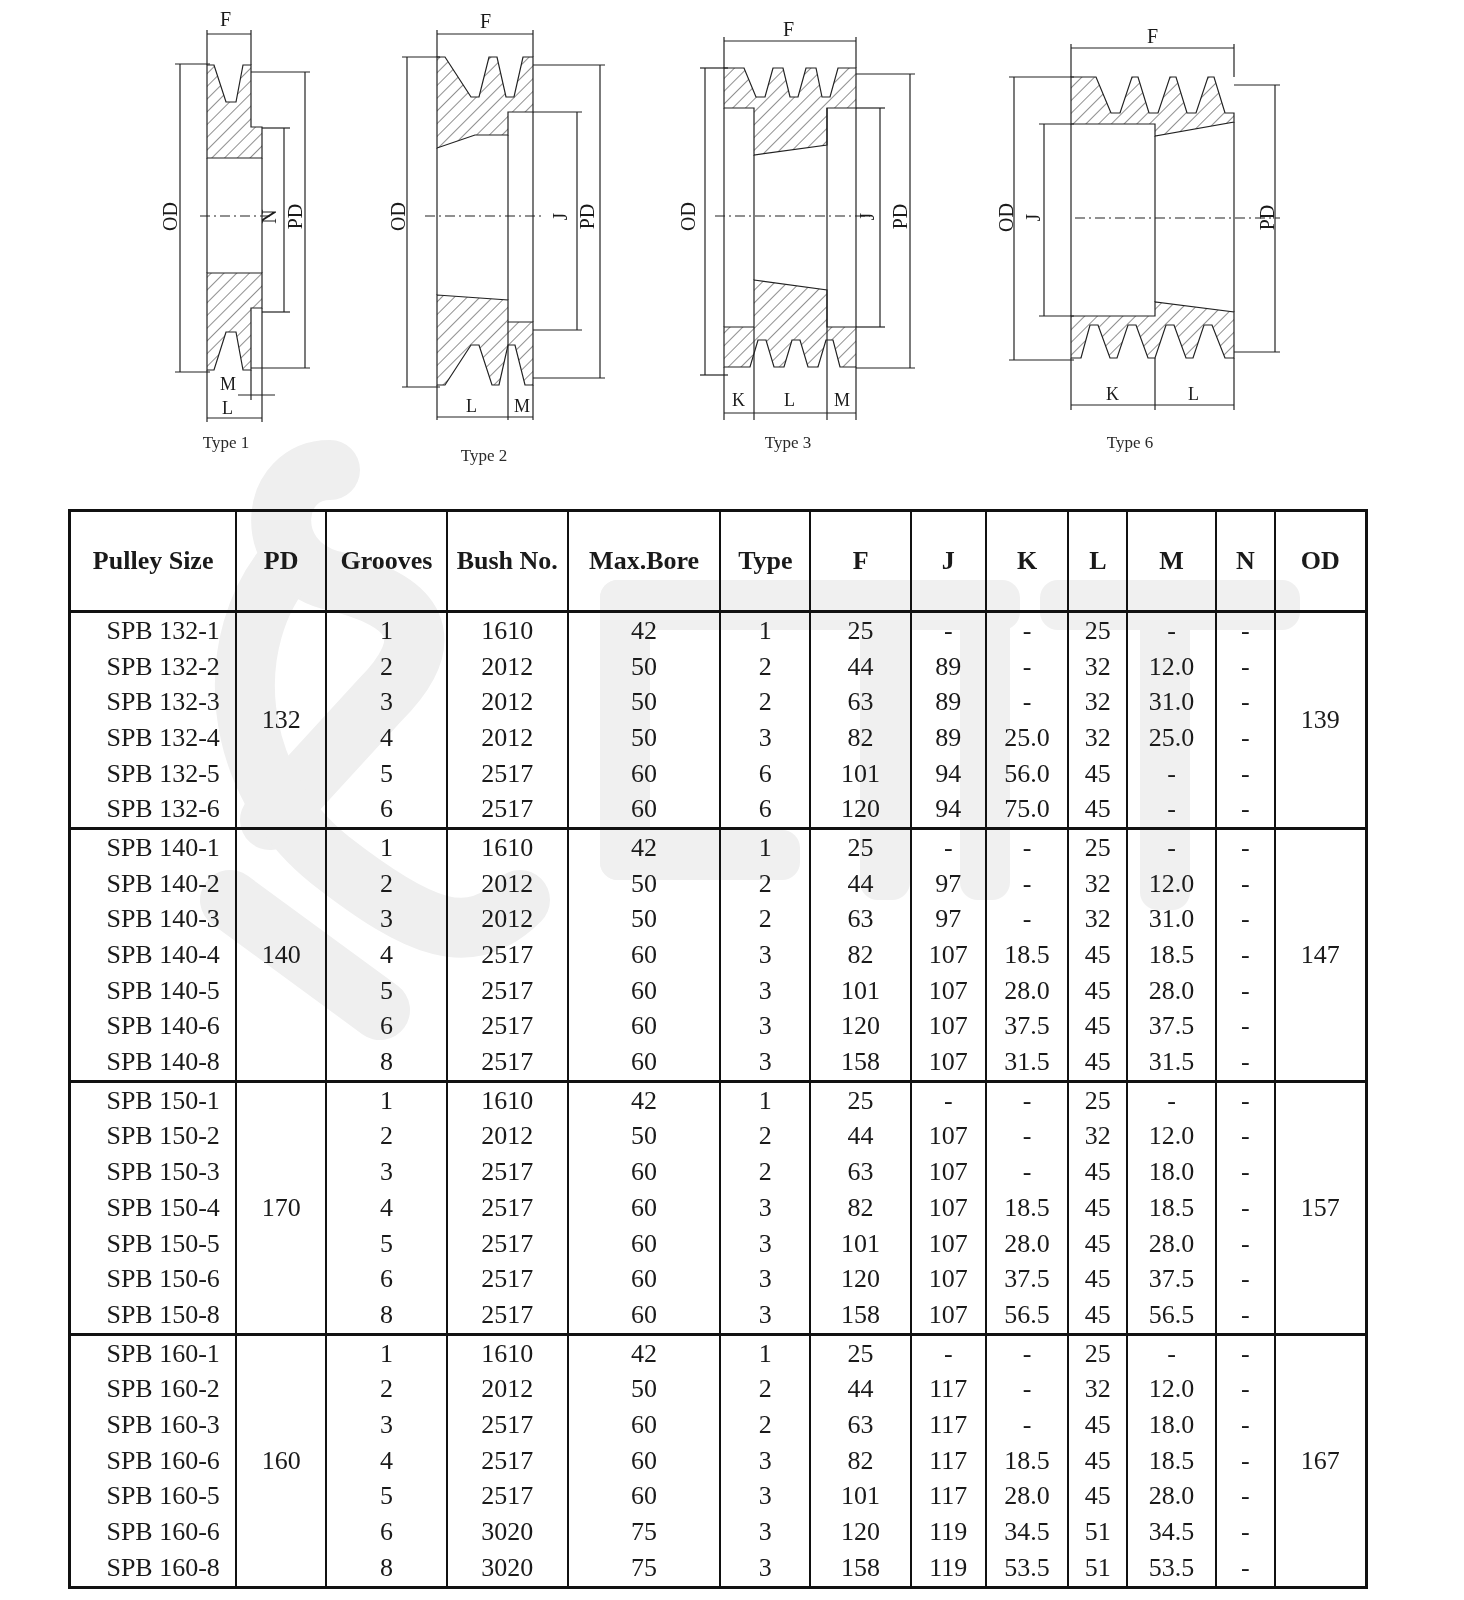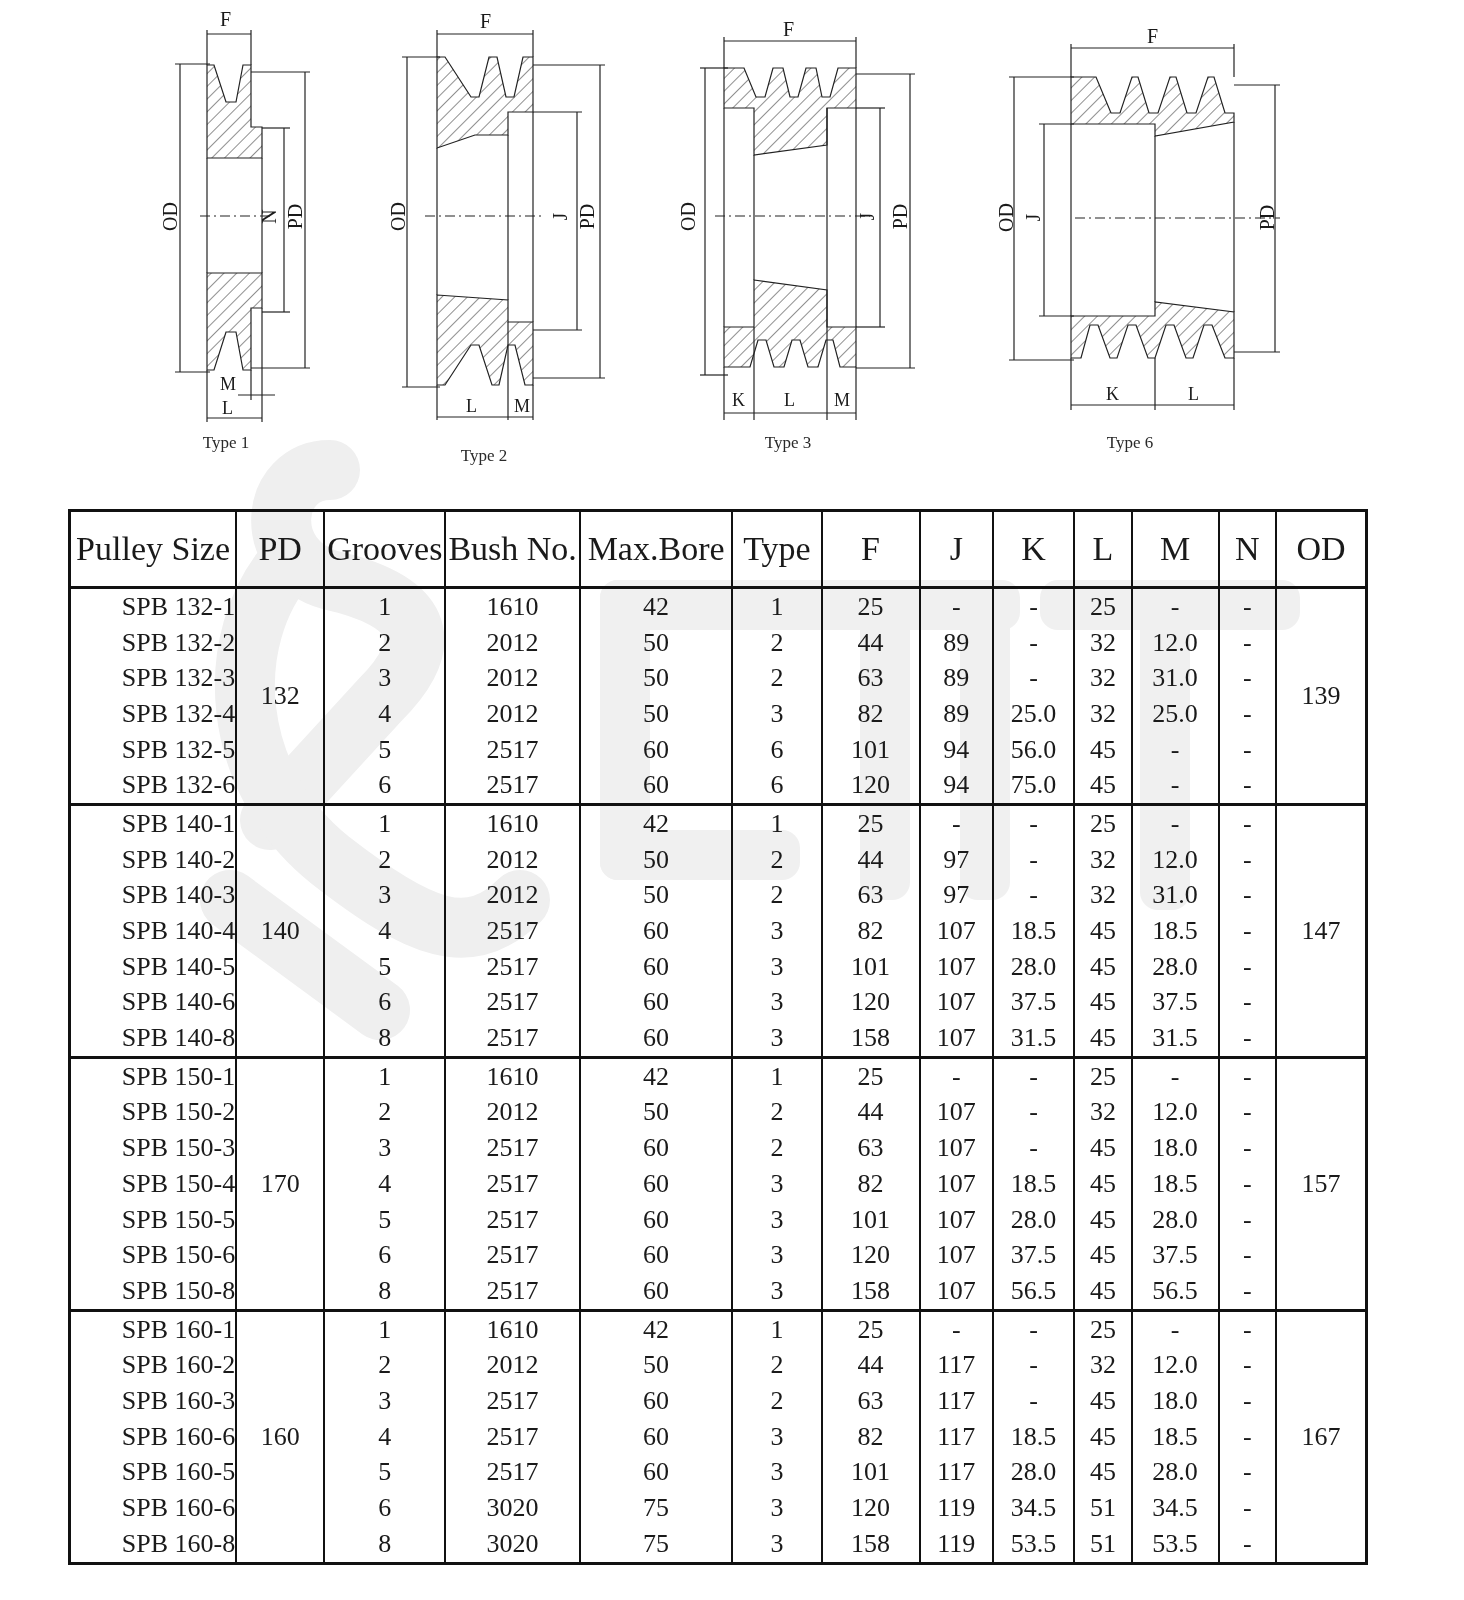--- a/index.html
+++ b/index.html
@@ -10,25 +10,25 @@
     .watermark { position: absolute; left: 0; top: 0; width: 1464px; height: 1600px; pointer-events: none; z-index: 0; }
 
     
     .diagram { position: absolute; z-index: 1; }
     .diagram svg { display: block; overflow: visible; }
     .diagram-caption { position: absolute; font-size: 17px; color: #2a2a2a; white-space: nowrap; transform: translateX(-50%); }
 
     
     .spec-table { position: absolute; left: 68px; top: 509px; width: 1300px; border-collapse: collapse; z-index: 1;
                   border: 3px solid #111; }
-    .spec-table th { font-weight: normal; font-size: 34px; height: 74px; padding: 0 2px; text-align: center;
+    .spec-table th { font-weight: bold; font-size: 26px; height: 74px; padding: 12px 2px; text-align: center;
                      border-left: 2px solid #111; border-bottom: 3px solid #111; white-space: nowrap; }
     .spec-table td { font-size: 26px; text-align: center; height: 35.7px; padding: 0; line-height: 34px;
                      border-left: 2px solid #111; white-space: nowrap; }
-    .spec-table td.size { text-align: right; padding-left: 20px; }
+    .spec-table td.size { text-align: center; padding-left: 20px; }
     .spec-table tr.group-end td { border-bottom: 3px solid #111; margin-top: 25px; }
     .spec-table td.merged { vertical-align: middle; border-bottom: 3px solid #111; }
     .spec-table th:first-child, .spec-table td:first-child { border-left: none; }
   </style>
 </head>
 <body>
 
 <svg class="watermark" viewBox="0 0 1464 1600">
   <g fill="none" stroke="#efefef" stroke-width="60" stroke-linecap="round" stroke-linejoin="round">
     <path d="M330 470 C 270 470, 260 560, 330 580 C 420 600, 440 640, 380 700 L 270 820"></path>

